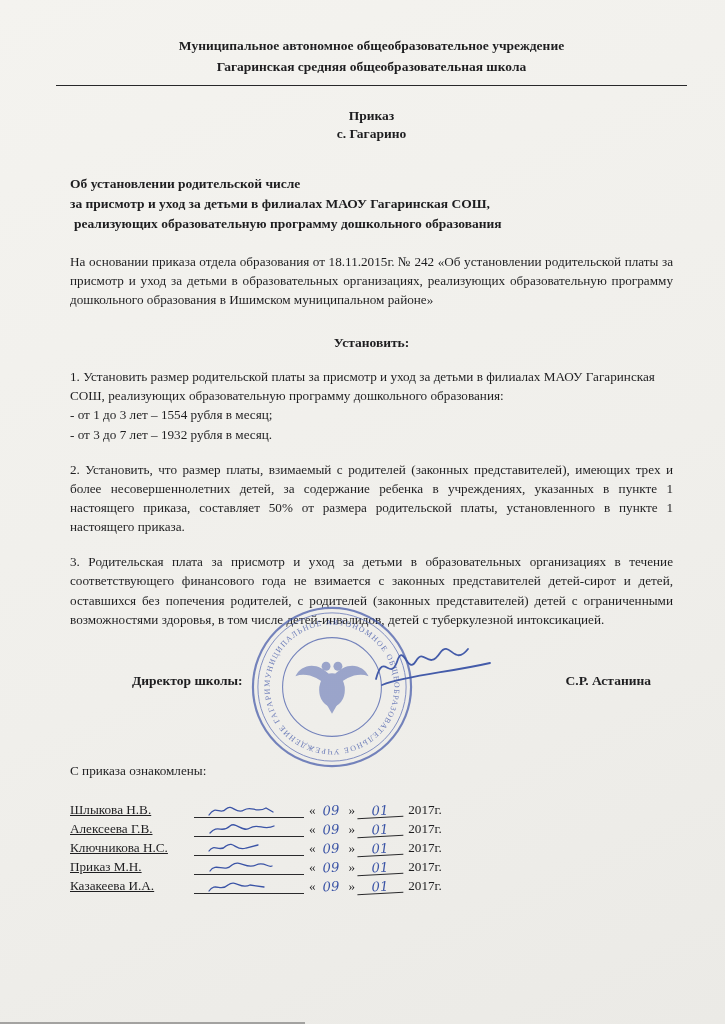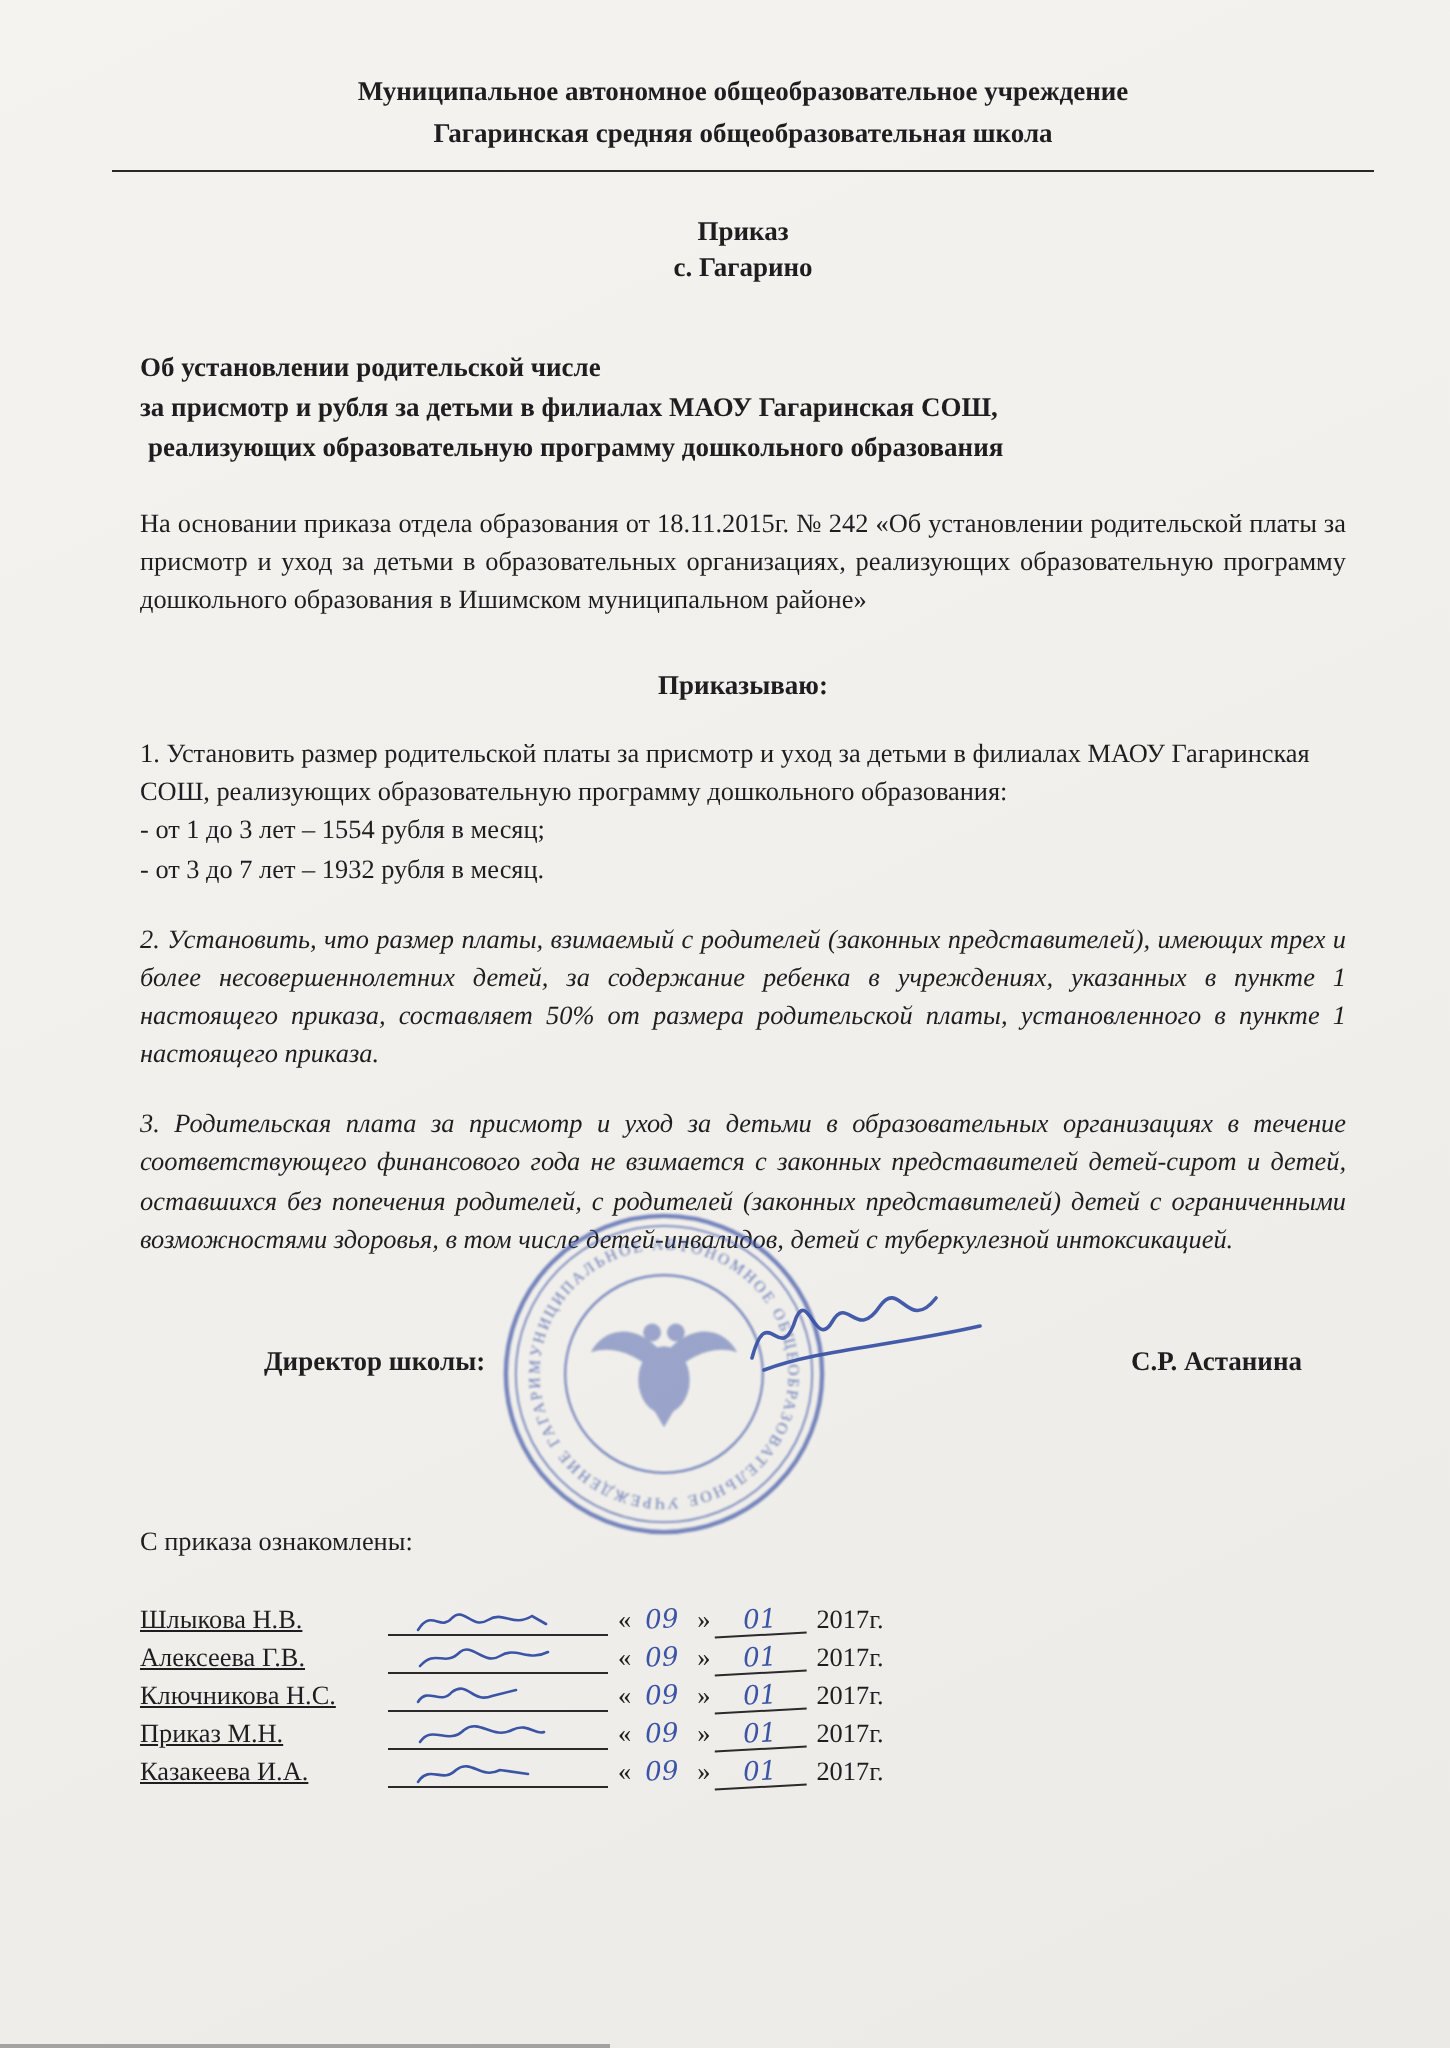--- a/index.html
+++ b/index.html
@@ -18,21 +18,21 @@
   .doc-title { text-align:center; font-weight:bold; font-size:13.5px; margin-top:22px; }
   .meta-row { display:flex; justify-content:space-between; font-weight:bold; font-size:13.5px; margin-top:13px; }
   .doc-place { text-align:center; font-weight:bold; font-size:13.5px; margin-top:2px; }
 
   .subject { font-weight:bold; font-size:13.5px; margin-top:32px; line-height:1.48; }
   .subject .indent { padding-left:4px; }
 
   .basis { margin-top:18px; font-size:13.2px; line-height:1.45; text-align:justify; }
   .order-word { text-align:center; font-weight:bold; font-size:13.5px; margin-top:26px; }
   .para { margin-top:16px; font-size:13.2px; line-height:1.45; }
-  .justify { text-align:justify;font-style:italic; }
+  .justify { text-align:justify; }
   .subline { font-size:13.2px; line-height:1.45; }
 
   .sign-section { position:relative; height:104px; margin-top:8px; }
   .stamp { position:absolute; left:178px; top:-34px; width:168px; height:168px; opacity:0.88; }
   .director-sig { position:absolute; left:298px; top:2px; width:130px; height:55px; opacity:0.95; }
   .director-row { position:absolute; top:36px; left:0; right:0; display:flex; font-weight:bold; font-size:13.5px; }
   .director-label { margin-left:62px; }
   .director-name { margin-left:auto; margin-right:22px; }
 
   .ack-label { font-size:13.2px; margin-top:22px; }
@@ -59,27 +59,27 @@
       <div>Гагаринская средняя общеобразовательная школа</div>
     </div>
     <div class="header-rule"></div>
 
     <div class="doc-title">Приказ</div>
 
     <div class="doc-place">с. Гагарино</div>
 
     <div class="subject">
       <div>Об установлении родительской числе</div>
-      <div>за присмотр и рубля за детьми в филиалах МАОУ Гагаринская СОШ,</div>
+      <div>за присмотр и уход за детьми в филиалах МАОУ Гагаринская СОШ,</div>
       <div class="indent">реализующих  образовательную программу дошкольного образования</div>
     </div>
 
     <p class="basis">На основании приказа отдела образования от 18.11.2015г. № 242  «Об установлении родительской платы за присмотр и уход за детьми в образовательных организациях, реализующих образовательную программу дошкольного образования в Ишимском муниципальном районе»</p>
 
-    <div class="order-word">Приказываю:</div>
+    <div class="order-word">Установить:</div>
 
     <p class="para">1. Установить размер родительской платы за присмотр и уход за детьми в филиалах МАОУ Гагаринская СОШ,  реализующих образовательную программу дошкольного образования:</p>
     <div class="subline">- от 1 до 3 лет – 1554 рубля в месяц;</div>
     <div class="subline">- от 3 до 7 лет – 1932 рубля в месяц.</div>
 
     <p class="para justify">2. Установить, что размер платы, взимаемый с родителей (законных представителей), имеющих трех и более несовершеннолетних детей, за содержание ребенка в учреждениях, указанных в пункте 1 настоящего приказа, составляет 50% от размера родительской платы, установленного в пункте 1 настоящего приказа.</p>
     <p class="para justify">3. Родительская плата за присмотр и уход за детьми в образовательных организациях в течение соответствующего финансового года не взимается с законных представителей детей-сирот и детей, оставшихся без попечения родителей, с родителей (законных представителей) детей с ограниченными возможностями здоровья,  в том числе детей-инвалидов, детей с туберкулезной интоксикацией.</p>
 
     <div class="sign-section">
       <svg class="stamp" viewBox="0 0 170 170" aria-hidden="true">

